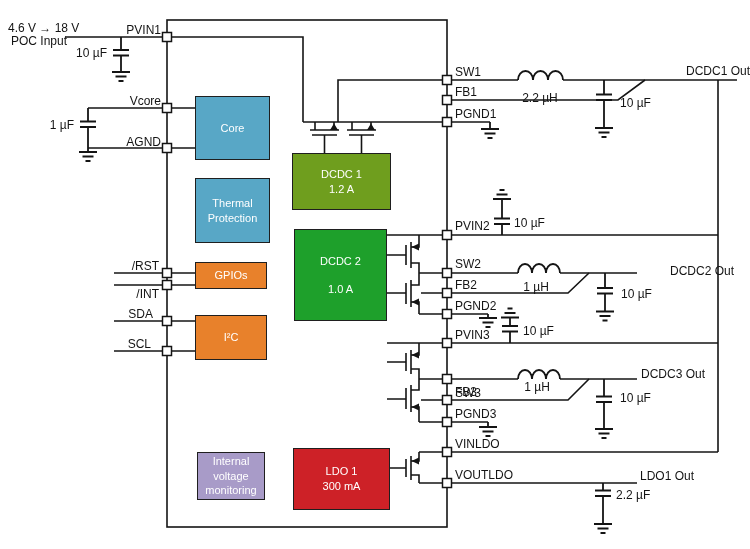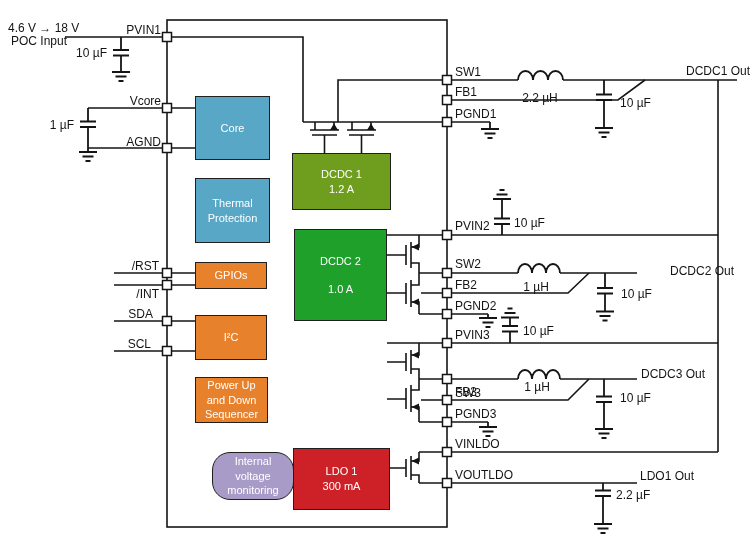--- a/index.html
+++ b/index.html
@@ -140,24 +140,21 @@
         <rect x="442.5" y="478.5" width="9" height="9"></rect>
       </g>
     </g>
   </svg>
 
   <div class="blk blue" style="left:195px;top:96px;width:75px;height:64px;">Core</div>
   <div class="blk blue" style="left:195px;top:178px;width:75px;height:65px;">Thermal
 Protection</div>
   <div class="blk orange" style="left:195px;top:262px;width:72px;height:27px;">GPIOs</div>
   <div class="blk orange" style="left:195px;top:315px;width:72px;height:45px;">I²C</div>
-  <div class="blk orange" style="left:195px;top:377px;width:73px;height:46px;">Power Up
-and Down
-Sequencer</div>
-  <div class="blk purple" style="left:212px;top:452px;width:82px;height:48px;border-radius:18px;">Internal
+  <div class="blk purple" style="left:197px;top:452px;width:68px;height:48px;">Internal
 voltage
 monitoring</div>
 
   <div class="blk olive" style="left:292px;top:153px;width:99px;height:57px;">
     <span class="nm">DCDC 1</span>
     <span class="rt">1.2 A</span>
   </div>
   <div class="blk green" style="left:294px;top:229px;width:93px;height:92px;">
     <span class="nm">DCDC 2</span>
     <span class="rt">1.0 A</span>

